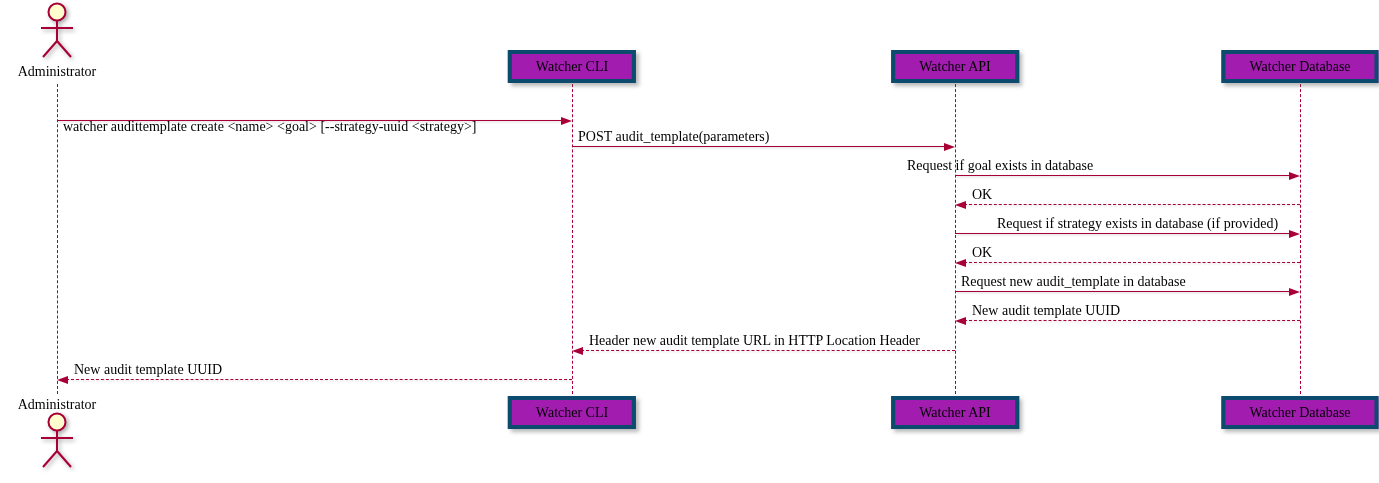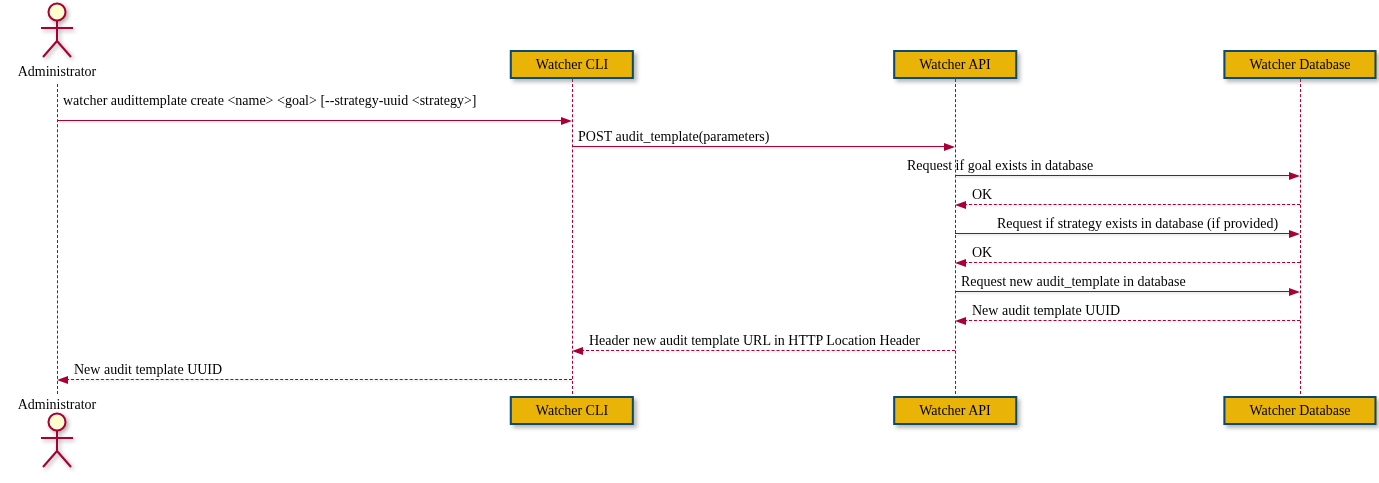--- a/index.html
+++ b/index.html
@@ -9,22 +9,22 @@
     height: 483px;
     background: #FFFFFF;
     font-family: Liberation Serif, serif;
     font-size: 14px;
     color: #000000;
     overflow: hidden;
   }
   .participant-box {
     position: absolute;
     transform: translateX(-50%);
-    background: #eab308;
-    border: 2px solid #0c4a6e;
+    background: #a21caf;
+    border: 4px solid #0c4a6e;
     padding: 4px 24px;
     white-space: nowrap;
     line-height: 17px;
     box-shadow: 3px 3px 4px rgba(100,100,100,0.45);
     z-index: 3;
   }
   .lifeline {
     position: absolute;
     width: 0;
     border-left: 1px dashed #A80036;
@@ -100,21 +100,21 @@
       <div class="participant-box" style="left: 572px; top: 50px;">Watcher CLI</div>
       <div class="participant-box" style="left: 572px; top: 396px;">Watcher CLI</div>
       <div class="participant-box" style="left: 955px; top: 50px;">Watcher API</div>
       <div class="participant-box" style="left: 955px; top: 396px;">Watcher API</div>
       <div class="participant-box" style="left: 1300px; top: 50px;">Watcher Database</div>
       <div class="participant-box" style="left: 1300px; top: 396px;">Watcher Database</div>
     </div>
   <div id="messages-layer">
       <div class="msg-line" style="left: 57px; top: 120px; width: 506px; margin-left: 0px;"></div>
       <div class="arrowhead right" style="left: 561px; top: 116.5px;"></div>
-      <div class="msg-label" style="left: 63px; top: 93px;">watcher audittemplate create &lt;name&gt; &lt;goal&gt; [--strategy-uuid &lt;strategy&gt;]</div>
+      <div class="msg-label" style="left: 63px; top: 119px;">watcher audittemplate create &lt;name&gt; &lt;goal&gt; [--strategy-uuid &lt;strategy&gt;]</div>
       <div class="msg-line" style="left: 572px; top: 146px; width: 374px; margin-left: 0px;"></div>
       <div class="arrowhead right" style="left: 944px; top: 142.5px;"></div>
       <div class="msg-label" style="left: 578px; top: 129px;">POST audit_template(parameters)</div>
       <div class="msg-line" style="left: 955px; top: 175px; width: 336px; margin-left: 0px;"></div>
       <div class="arrowhead right" style="left: 1289px; top: 171.5px;"></div>
       <div class="msg-label" style="left: 907px; top: 158px;">Request if goal exists in database</div>
       <div class="msg-line dashed" style="left: 955px; top: 204px; width: 336px; margin-left: 9px;"></div>
       <div class="arrowhead left" style="left: 955px; top: 200.5px;"></div>
       <div class="msg-label" style="left: 972px; top: 187px;">OK</div>
       <div class="msg-line" style="left: 955px; top: 233px; width: 336px; margin-left: 0px;"></div>

